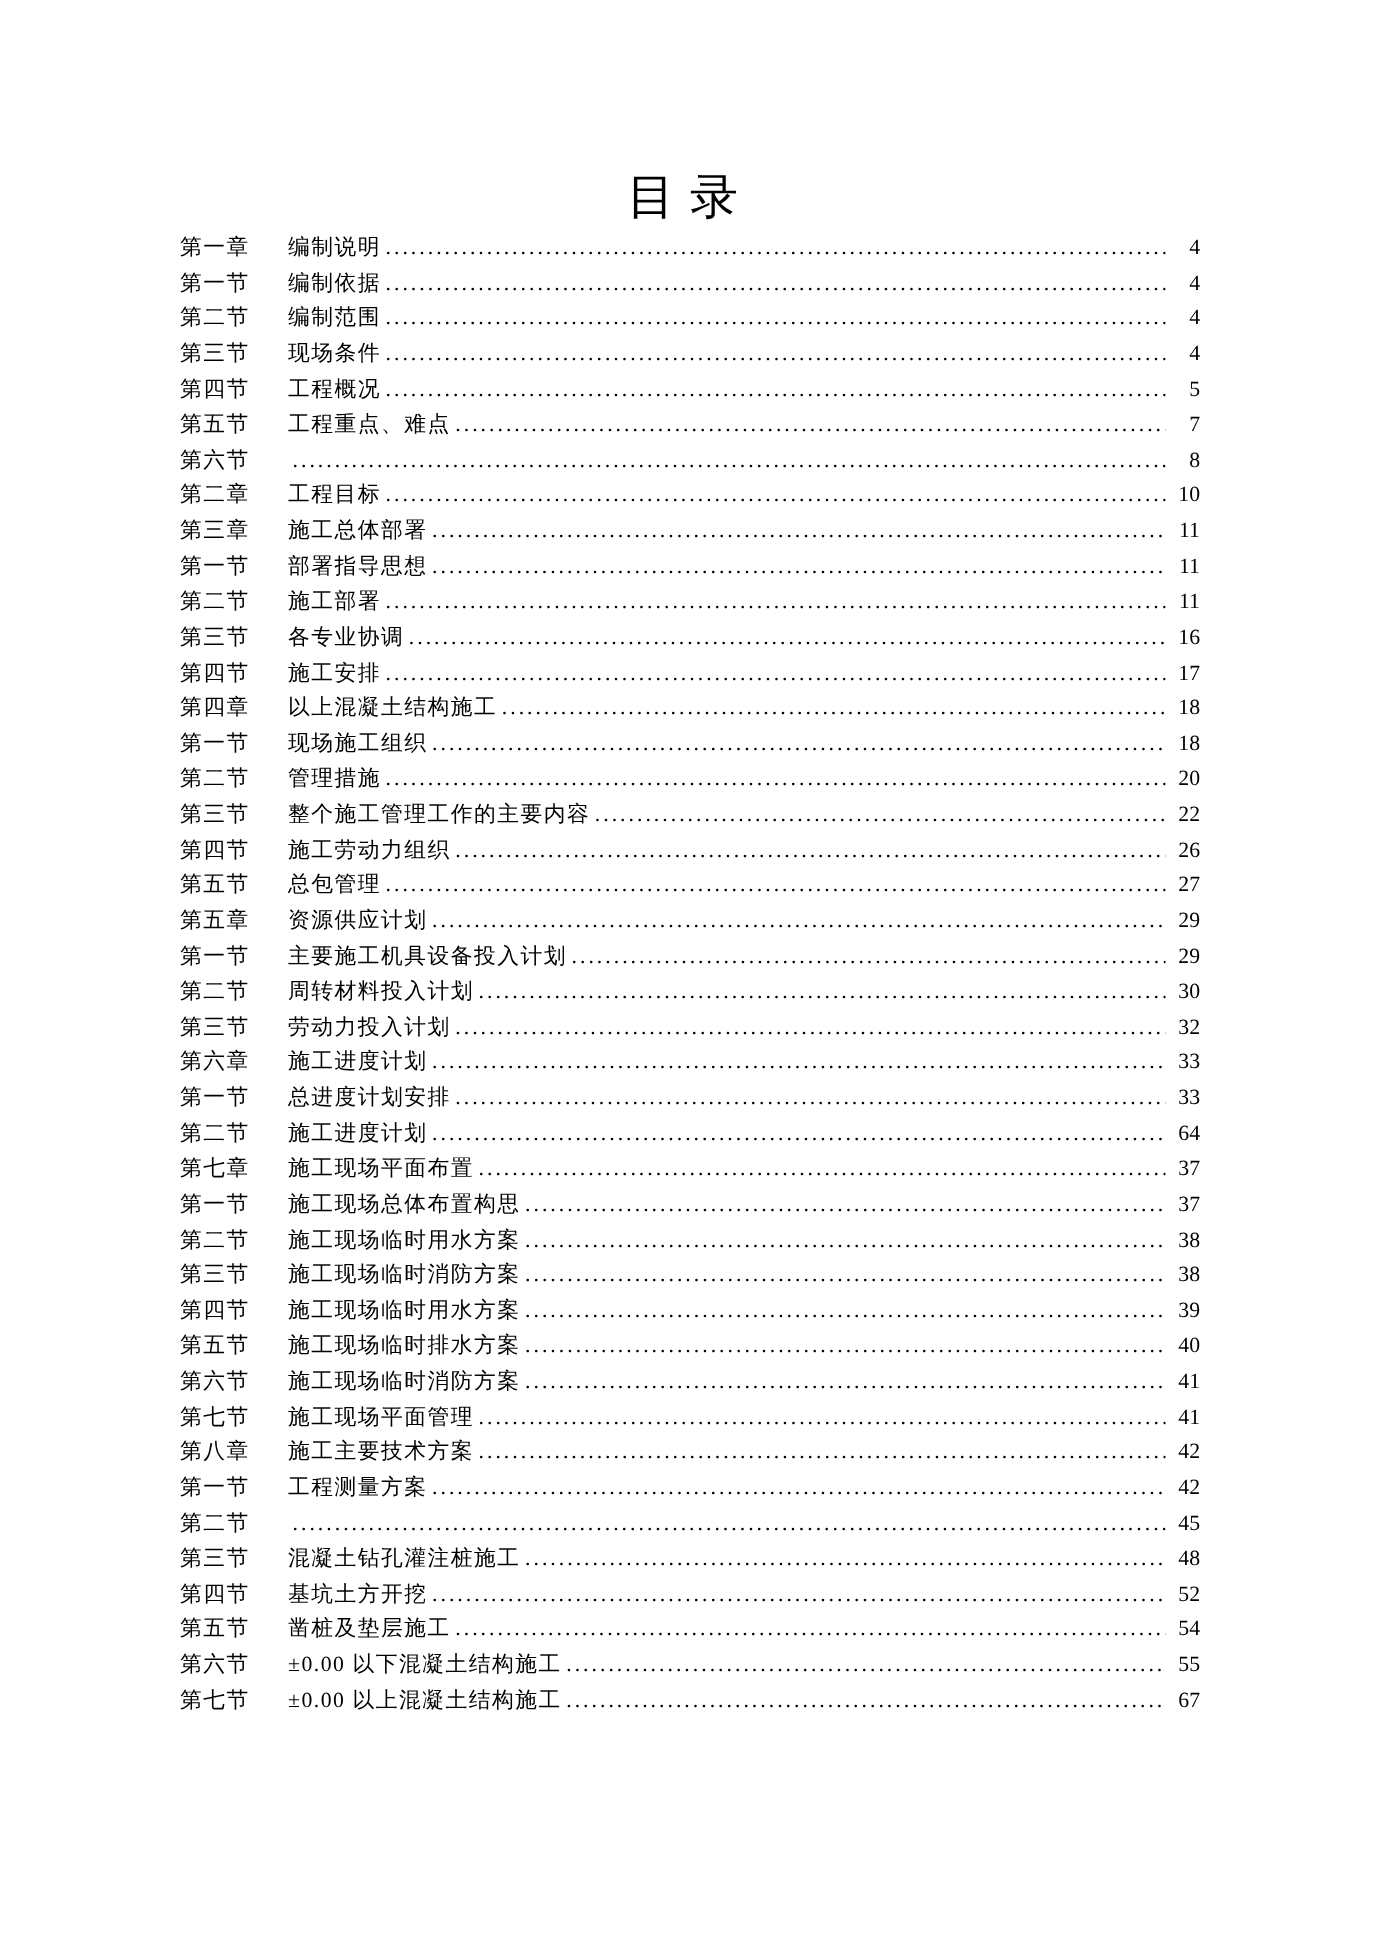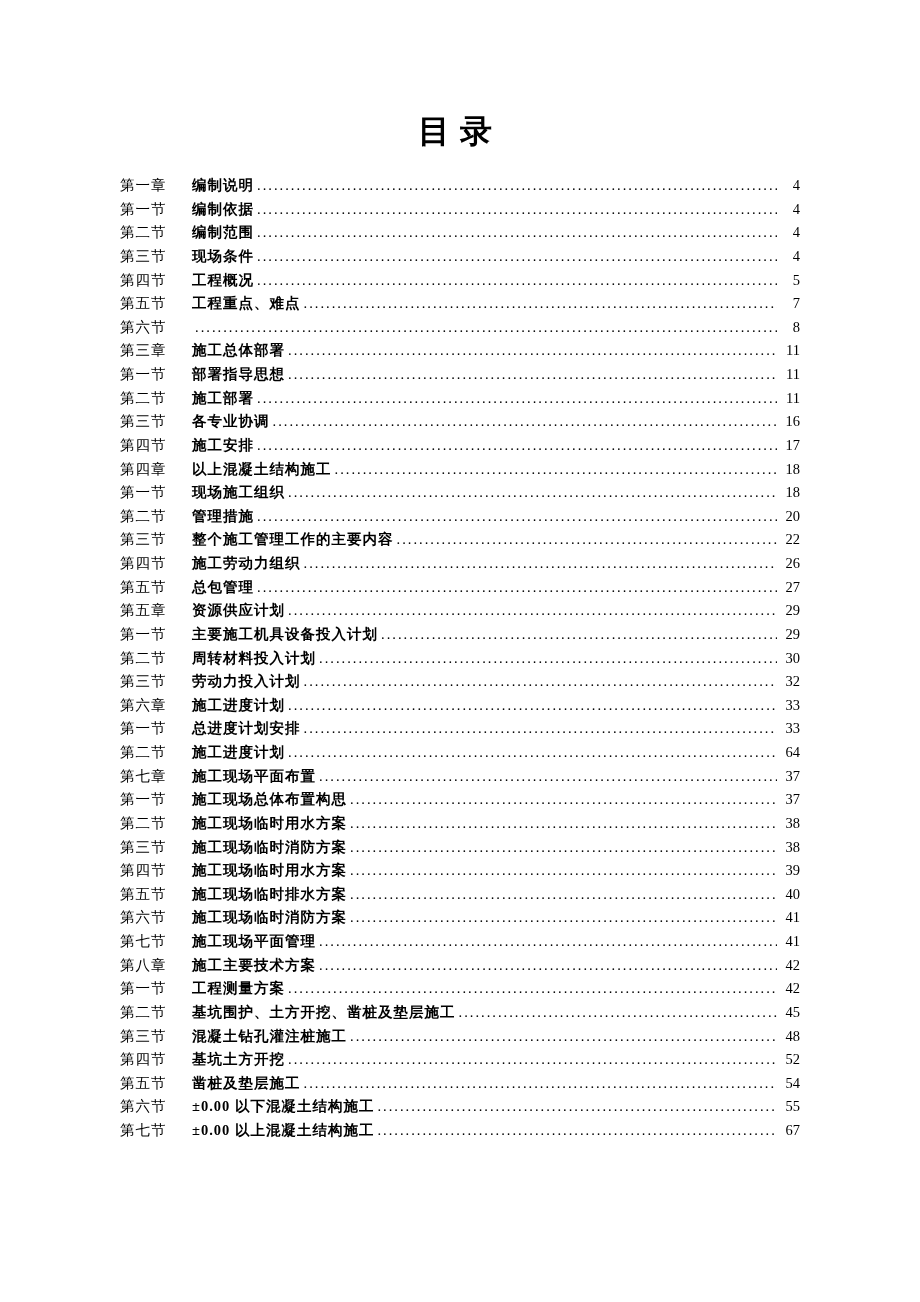--- a/index.html
+++ b/index.html
@@ -11,43 +11,42 @@
       background: #ffffff;
       font-family: "SimSun", "宋体", serif;
       width: 920px;
       height: 1302px;
       padding: 110px 120px 100px 120px;
       color: #000;
     }
     .title {
       text-align: center;
       font-size: 32px;
-      font-weight: bold;
+      font-weight: normal;
       letter-spacing: 10px;
-      margin-bottom: 20px;
+      margin-bottom: 0;
       font-family: "SimSun", "宋体", serif;
     }
     .toc {
       font-size: 14.5px;
     }
     .toc-row {
       display: flex;
       align-items: flex-end;
       line-height: 1.63;
       white-space: nowrap;
     }
     .toc-label {
       width: 72px;
       flex-shrink: 0;
       letter-spacing: 1px;
     }
     .toc-text {
       flex-shrink: 0;
       letter-spacing: 1px;
-      font-weight: bold;
     }
     .toc-dots {
       flex: 1;
       overflow: hidden;
       letter-spacing: 2px;
       margin: 0 3px;
     }
     .toc-dots::before {
       content: "..............................................................................................................";
     }
@@ -98,20 +97,26 @@
       <span class="toc-text">工程重点、难点</span>
       <span class="toc-dots"></span>
       <span class="toc-page">7</span>
     </div>
     <div class="toc-row">
       <span class="toc-label">第六节</span>
       <span class="toc-dots"></span>
       <span class="toc-page">8</span>
     </div>
     <div class="toc-row">
+      <span class="toc-label">第二章</span>
+      <span class="toc-text">工程目标</span>
+      <span class="toc-dots"></span>
+      <span class="toc-page">10</span>
+    </div>
+    <div class="toc-row">
       <span class="toc-label">第三章</span>
       <span class="toc-text">施工总体部署</span>
       <span class="toc-dots"></span>
       <span class="toc-page">11</span>
     </div>
     <div class="toc-row">
       <span class="toc-label">第一节</span>
       <span class="toc-text">部署指导思想</span>
       <span class="toc-dots"></span>
       <span class="toc-page">11</span>
@@ -267,21 +272,20 @@
       <span class="toc-page">42</span>
     </div>
     <div class="toc-row">
       <span class="toc-label">第一节</span>
       <span class="toc-text">工程测量方案</span>
       <span class="toc-dots"></span>
       <span class="toc-page">42</span>
     </div>
     <div class="toc-row">
       <span class="toc-label">第二节</span>
-      <span class="toc-text">基坑围护、土方开挖、凿桩及垫层施工</span>
       <span class="toc-dots"></span>
       <span class="toc-page">45</span>
     </div>
     <div class="toc-row">
       <span class="toc-label">第三节</span>
       <span class="toc-text">混凝土钻孔灌注桩施工</span>
       <span class="toc-dots"></span>
       <span class="toc-page">48</span>
     </div>
     <div class="toc-row">

